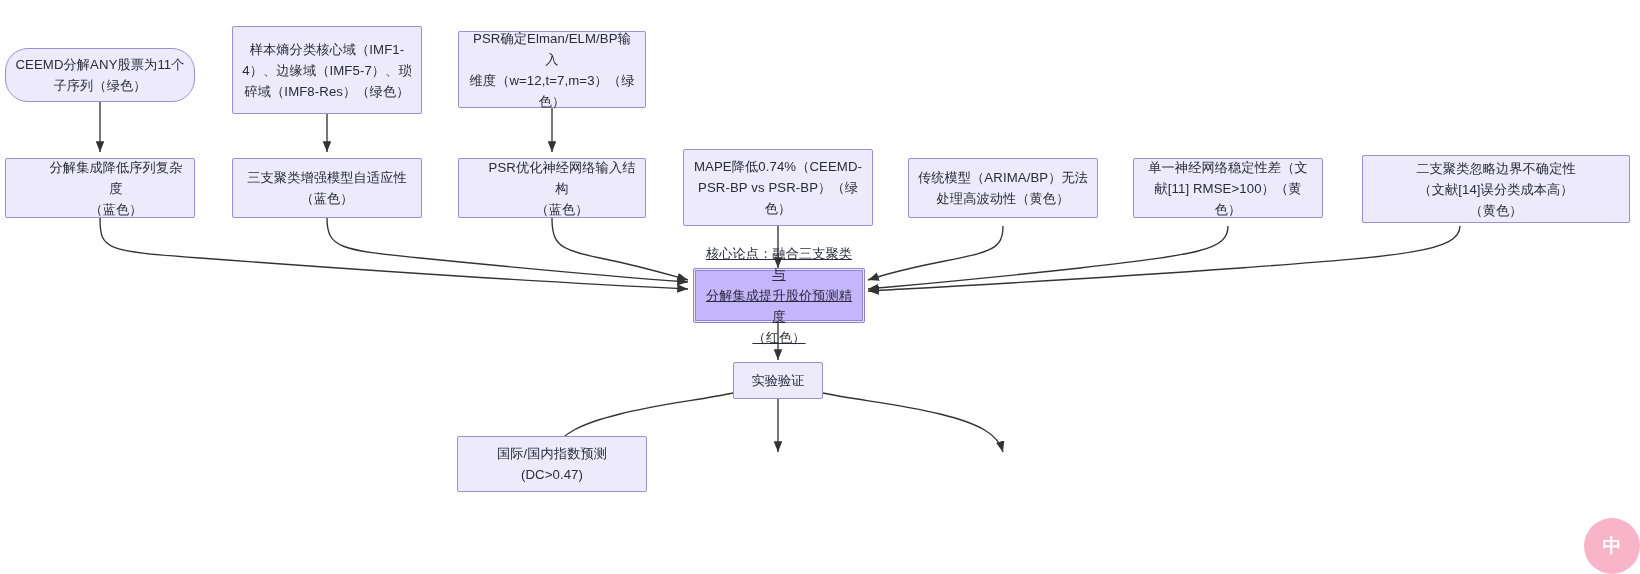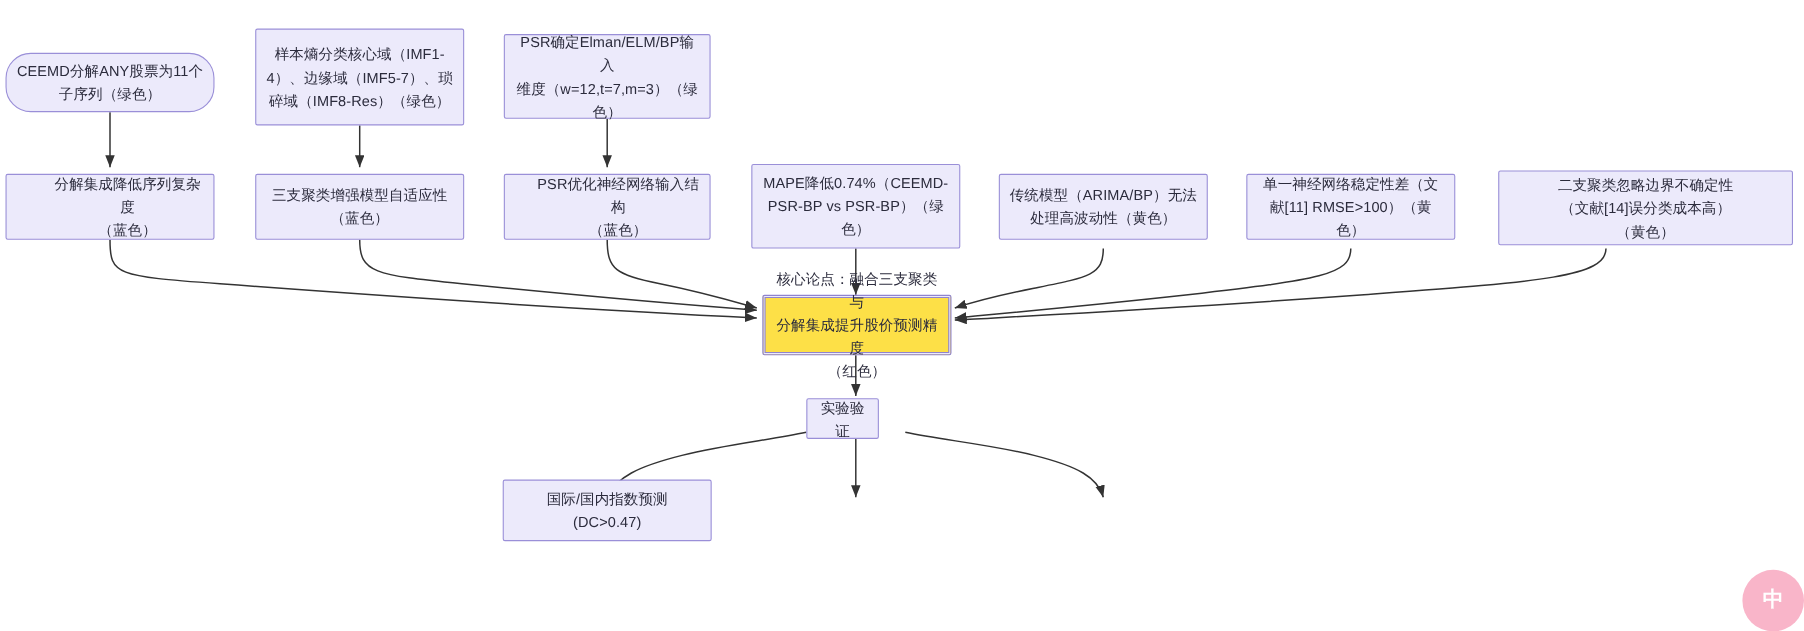--- a/index.html
+++ b/index.html
@@ -38,21 +38,22 @@
   }
   .node .nlabel{
     display:block;
     width:100%;
     white-space:pre-line;
   }
   
   .node.core{
     border:1px solid #8F84CF;
     box-shadow:inset 0 0 0 1px #ECEAFB, inset 0 0 0 2px #8F84CF;
-    background:#fde047;
+    background:#c4b5fd;
+    text-decoration:underline;
   }
   .watermark{
     position:absolute;
     border-radius:50%;
     background:#F8A8C0;
     display:flex;
     align-items:center;
     justify-content:center;
     color:#ffffff;
     font-size:19px;
@@ -153,21 +154,21 @@
 （文献[14]误分类成本高）
 （黄色）</span>
   </div>
 
   <div class="node core" style="left:693px;top:268px;width:172px;height:55px;">
     <span class="nlabel">核心论点：融合三支聚类与
 分解集成提升股价预测精度
 （红色）</span>
   </div>
 
-  <div class="node" style="left:733px;top:362px;width:66px;height:37px;align-items:center;">
+  <div class="node" style="left:733px;top:362px;width:90px;height:37px;align-items:center;">
     <span class="nlabel">实验验证</span>
   </div>
 
   <div class="node" style="left:457px;top:436px;width:190px;height:56px;">
     <span class="nlabel">国际/国内指数预测
 (DC&gt;0.47)</span>
   </div>
 
 
 

